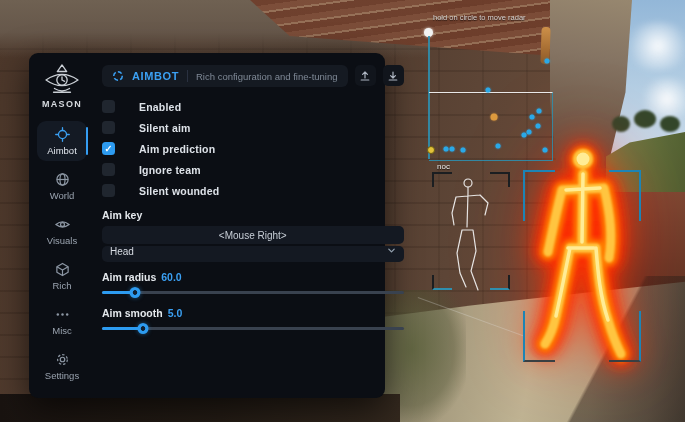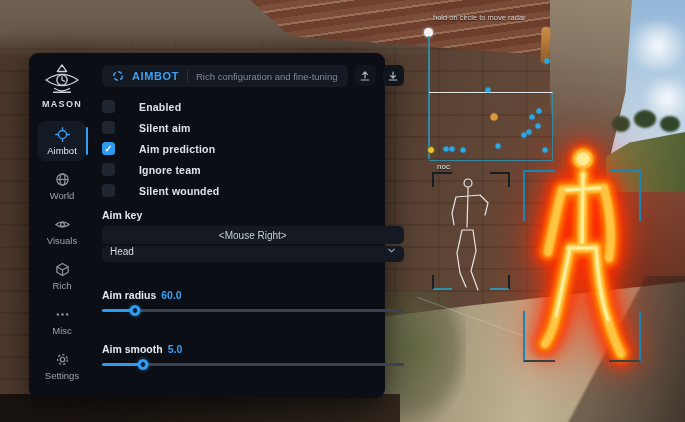--- a/index.html
+++ b/index.html
@@ -107,21 +107,21 @@
   .cb.checked{background:#2d9bf0;}
   .cb.checked::after{content:"\2713";position:absolute;inset:0;display:flex;align-items:center;justify-content:center;font-size:9.5px;color:#fff;font-weight:700;}
   .cb-label{font-size:10.5px;color:#dde2e8;font-weight:600;letter-spacing:.2px;}
 
   .sec-label{font-size:10.5px;color:#e4e8ec;font-weight:700;margin:8px 0 5px;}
   .key-btn{height:18px;background:#141922;border-radius:5px;display:flex;align-items:center;justify-content:center;
     font-size:10px;color:#c7ced6;cursor:pointer;}
   .select{height:16px;background:#141922;border-radius:5px;display:flex;justify-content:space-between;
     padding:0 8px;font-size:10px;color:#d6dbe2;cursor:pointer;margin-top:2px;}
 
-  .slider-label{display:flex;gap:5px;font-size:10.5px;font-weight:700;color:#e4e8ec;margin-top:27px;}
+  .slider-label{display:flex;gap:5px;font-size:10.5px;font-weight:700;color:#e4e8ec;margin-top:9px;}
   .slider-label .val{color:#3ba0f3;}
   .slider{position:relative;height:12px;margin-top:3px;cursor:pointer;}
   .track{position:absolute;top:5px;left:0;right:0;height:2.5px;background:#39424f;border-radius:2px;}
   .fill{position:absolute;top:4.5px;left:0;height:3.5px;background:#2d9bf0;border-radius:2px;}
   .thumb{position:absolute;top:.5px;width:11px;height:11px;border-radius:50%;transform:translateX(-50%);
     background:radial-gradient(circle,#0f2133 0 2px,#2d9bf0 2.6px);box-shadow:0 0 4px rgba(45,155,240,.5);}
   svg{display:block;}
 </style>
 </head>
 <body>

